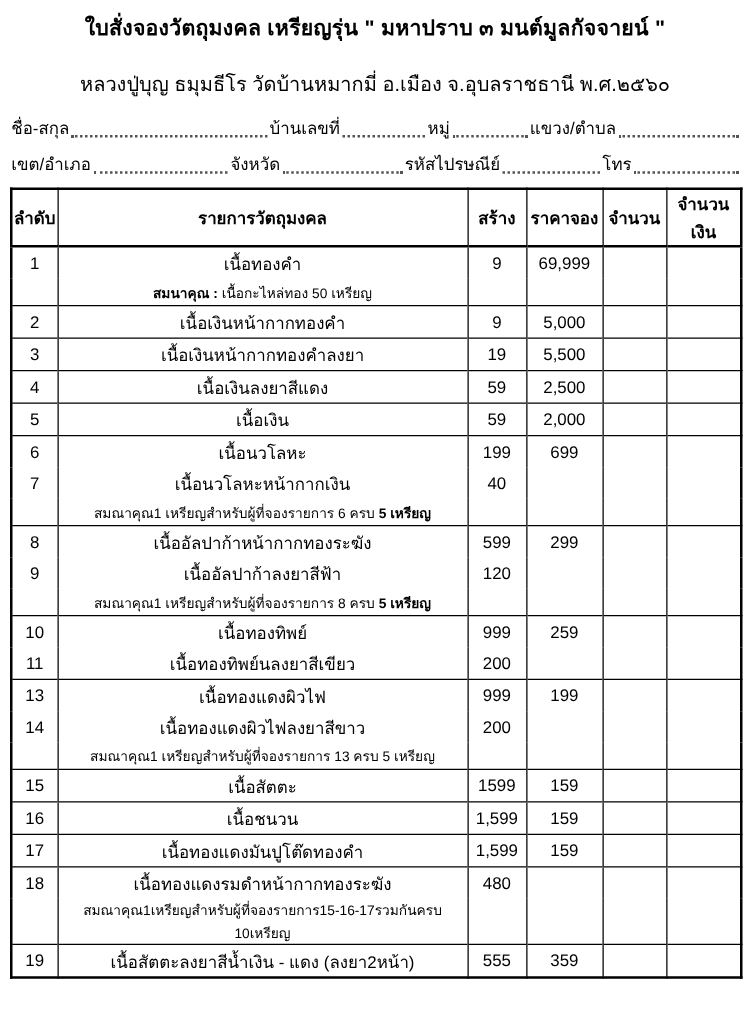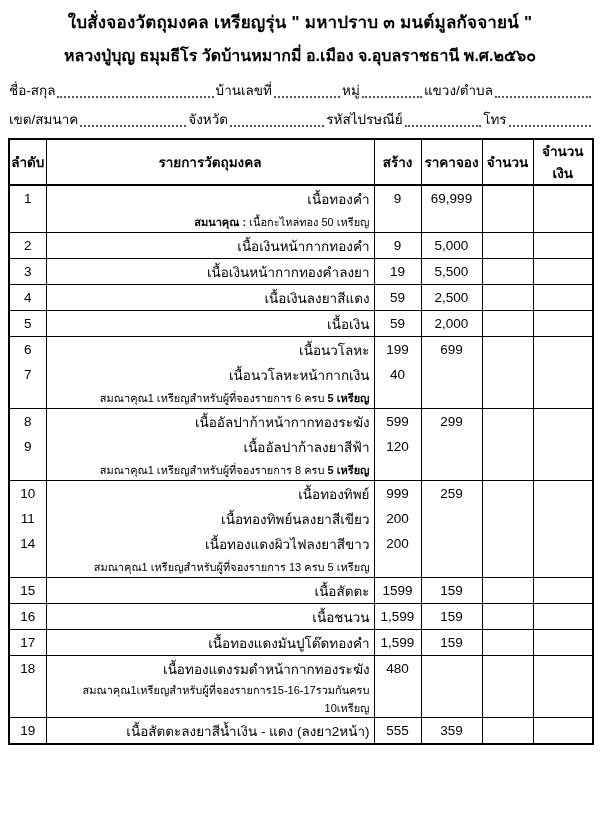--- a/index.html
+++ b/index.html
@@ -5,21 +5,21 @@
   html,body { margin:0; padding:0; }
   body {
     width:600px; height:829px;
     background:#ffffff; color:#000;
     font-family:"Liberation Sans", sans-serif;
     overflow:hidden;
   }
   .page { padding:5px 8px 0 8px; }
 
   .title1 { text-align:center; font-weight:bold; font-size:17px; letter-spacing:.2px; margin-top:3px; }
-  .title2 { text-align:center; font-weight:bold; font-size:16px; margin-top:8px; }
+  .title2 { text-align:center; font-weight:normal; font-size:16px; margin-top:20px; }
 
   .fline { display:flex; align-items:flex-end; font-size:13.5px; white-space:nowrap; }
   .fline .lbl { padding:0 1px; }
   .dots { border-bottom:2px dotted #555; margin:0 1px 3px 1px; min-width:10px; }
 
   .fields { margin-top:12px; }
   .fields .fline { height:21px; margin-top:8px;text-align:center; }
 
   table.order {
     border-collapse:collapse; table-layout:fixed;
@@ -31,21 +31,21 @@
     padding:0 4px; font-size:13.5px; overflow:hidden;
   }
   table.order thead th {
     border-bottom:2px solid #000;
     font-weight:bold; text-align:center; height:23px; padding:0 1px;
   }
   tr.sep td { border-top:1px solid #000; }
   tr.item td { height:25px; }
   tr.note td { height:21px; font-size:11px; }
   td.num { text-align:center; }
-  td.desc { text-align:right; }
+  td.desc { text-align:center; }
 </style>
 </head>
 <body>
 
 <div class="page">
 
   <div class="title1">ใบสั่งจองวัตถุมงคล เหรียญรุ่น " มหาปราบ ๓ มนต์มูลกัจจายน์ "</div>
   <div class="title2">หลวงปู่บุญ ธมุมธีโร วัดบ้านหมากมี่ อ.เมือง จ.อุบลราชธานี พ.ศ.๒๕๖๐</div>
 
   <div class="fields">
@@ -53,21 +53,21 @@
       <span class="lbl">ชื่อ-สกุล</span>
       <span class="dots" style="flex:2.6"></span>
       <span class="lbl">บ้านเลขที่</span>
       <span class="dots" style="flex:1.1"></span>
       <span class="lbl">หมู่</span>
       <span class="dots" style="flex:1.0"></span>
       <span class="lbl">แขวง/ตำบล</span>
       <span class="dots" style="flex:1.6"></span>
     </div>
     <div class="fline">
-      <span class="lbl">เขต/สมนาค</span>
+      <span class="lbl">เขต/อำเภอ</span>
       <span class="dots" style="flex:1.8"></span>
       <span class="lbl">จังหวัด</span>
       <span class="dots" style="flex:1.6"></span>
       <span class="lbl">รหัสไปรษณีย์</span>
       <span class="dots" style="flex:1.3"></span>
       <span class="lbl">โทร</span>
       <span class="dots" style="flex:1.4"></span>
     </div>
   </div>
 
@@ -196,20 +196,28 @@
           <td class="num"></td>
         </tr>
         <tr class="item">
           <td class="num">11</td>
           <td class="desc">เนื้อทองทิพย์นลงยาสีเขียว</td>
           <td class="num">200</td>
           <td class="num"></td>
           <td class="num"></td>
           <td class="num"></td>
         </tr>
+        <tr class="item sep">
+          <td class="num">13</td>
+          <td class="desc">เนื้อทองแดงผิวไฟ</td>
+          <td class="num">999</td>
+          <td class="num">199</td>
+          <td class="num"></td>
+          <td class="num"></td>
+        </tr>
         <tr class="item">
           <td class="num">14</td>
           <td class="desc">เนื้อทองแดงผิวไฟลงยาสีขาว</td>
           <td class="num">200</td>
           <td class="num"></td>
           <td class="num"></td>
           <td class="num"></td>
         </tr>
         <tr class="note">
           <td class="num"></td>

